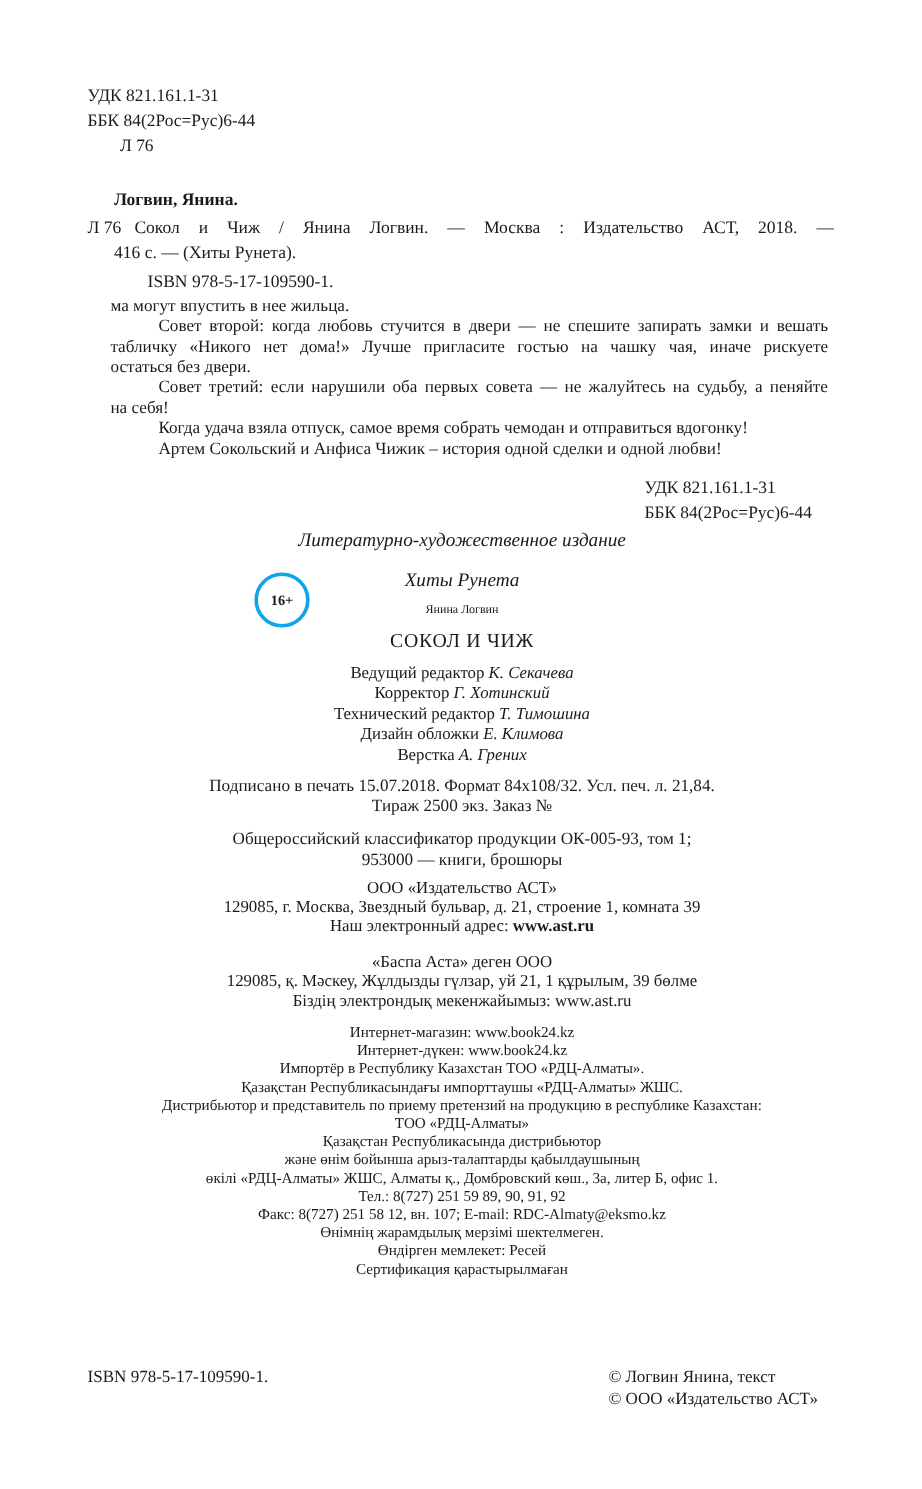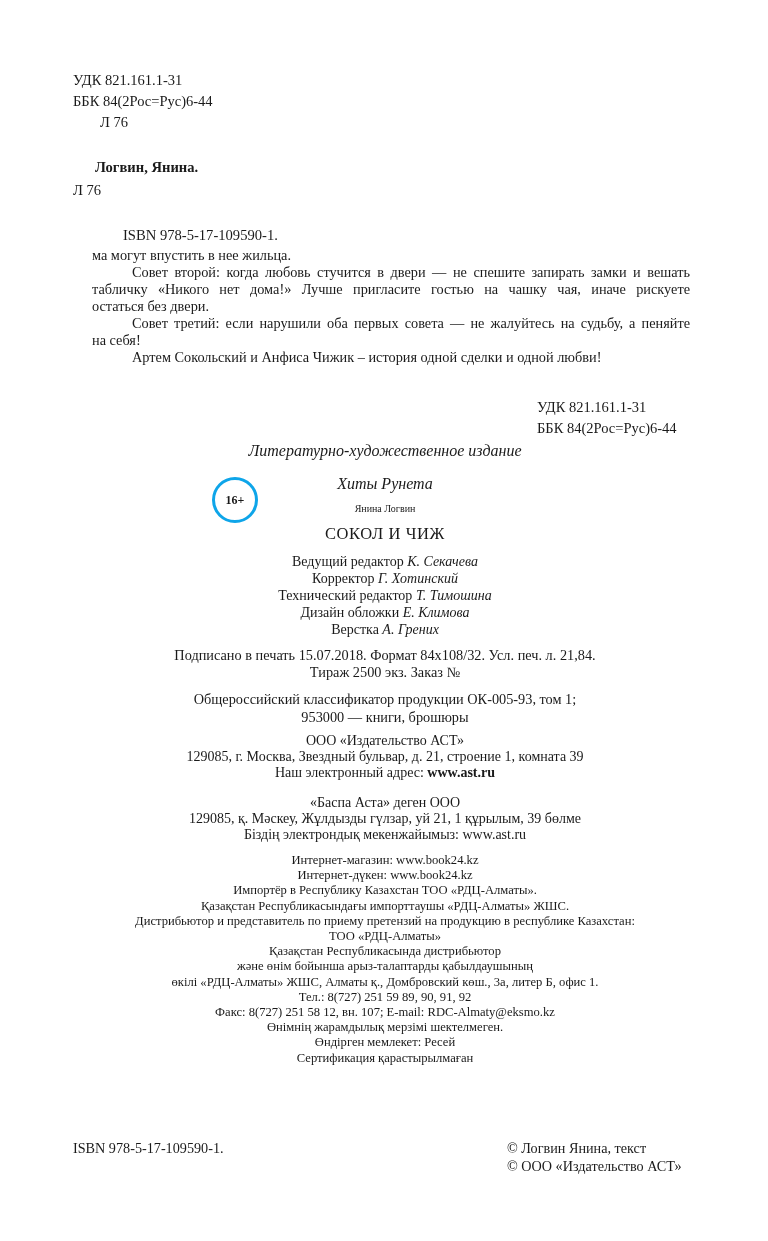--- a/index.html
+++ b/index.html
@@ -50,29 +50,34 @@
 
   <div class="abs block" style="left:73px;top:70px;">
     <div class="ln">УДК 821.161.1-31</div>
     <div class="ln">ББК 84(2Рос=Рус)6-44</div>
     <div class="ln" style="padding-left:27px;">Л 76</div>
   </div>
 
   <div class="abs biblio-lines bold" style="left:95px;top:157px;">Логвин, Янина.</div>
 
   <div class="abs biblio-lines" style="left:73px;top:180px;">Л 76</div>
+  <div class="abs biblio-lines" style="left:95px;top:180px;width:600px;">
+    <div class="bib-l1 j">Сокол и Чиж / Янина Логвин. — Москва : Издательство АСТ, 2018. —</div>
+    <div>416 с. — (Хиты Рунета).</div>
+  </div>
   <div class="abs biblio-lines" style="left:123px;top:225px;">ISBN 978-5-17-109590-1.</div>
 
   <div class="abs annotation" style="left:92px;top:247px;width:598px;">
     <div class="ln">ма могут впустить в нее жильца.</div>
     <div class="ln ind j">Совет второй: когда любовь стучится в двери — не спешите запирать замки и вешать</div>
     <div class="ln j">табличку «Никого нет дома!» Лучше пригласите гостью на чашку чая, иначе рискуете</div>
     <div class="ln">остаться без двери.</div>
     <div class="ln ind j">Совет третий: если нарушили оба первых совета — не жалуйтесь на судьбу, а пеняйте</div>
     <div class="ln">на себя!</div>
+    <div class="ln ind">Когда удача взяла отпуск, самое время собрать чемодан и отправиться вдогонку!</div>
     <div class="ln ind">Артем Сокольский и Анфиса Чижик – история одной сделки и одной любви!</div>
   </div>
 
   <div class="abs block" style="left:537px;top:397px;">
     <div class="ln">УДК 821.161.1-31</div>
     <div class="ln">ББК 84(2Рос=Рус)6-44</div>
   </div>
 
   <div class="abs center it edition-note" style="left:73px;top:442px;width:624px;">Литературно-художественное издание</div>
 

